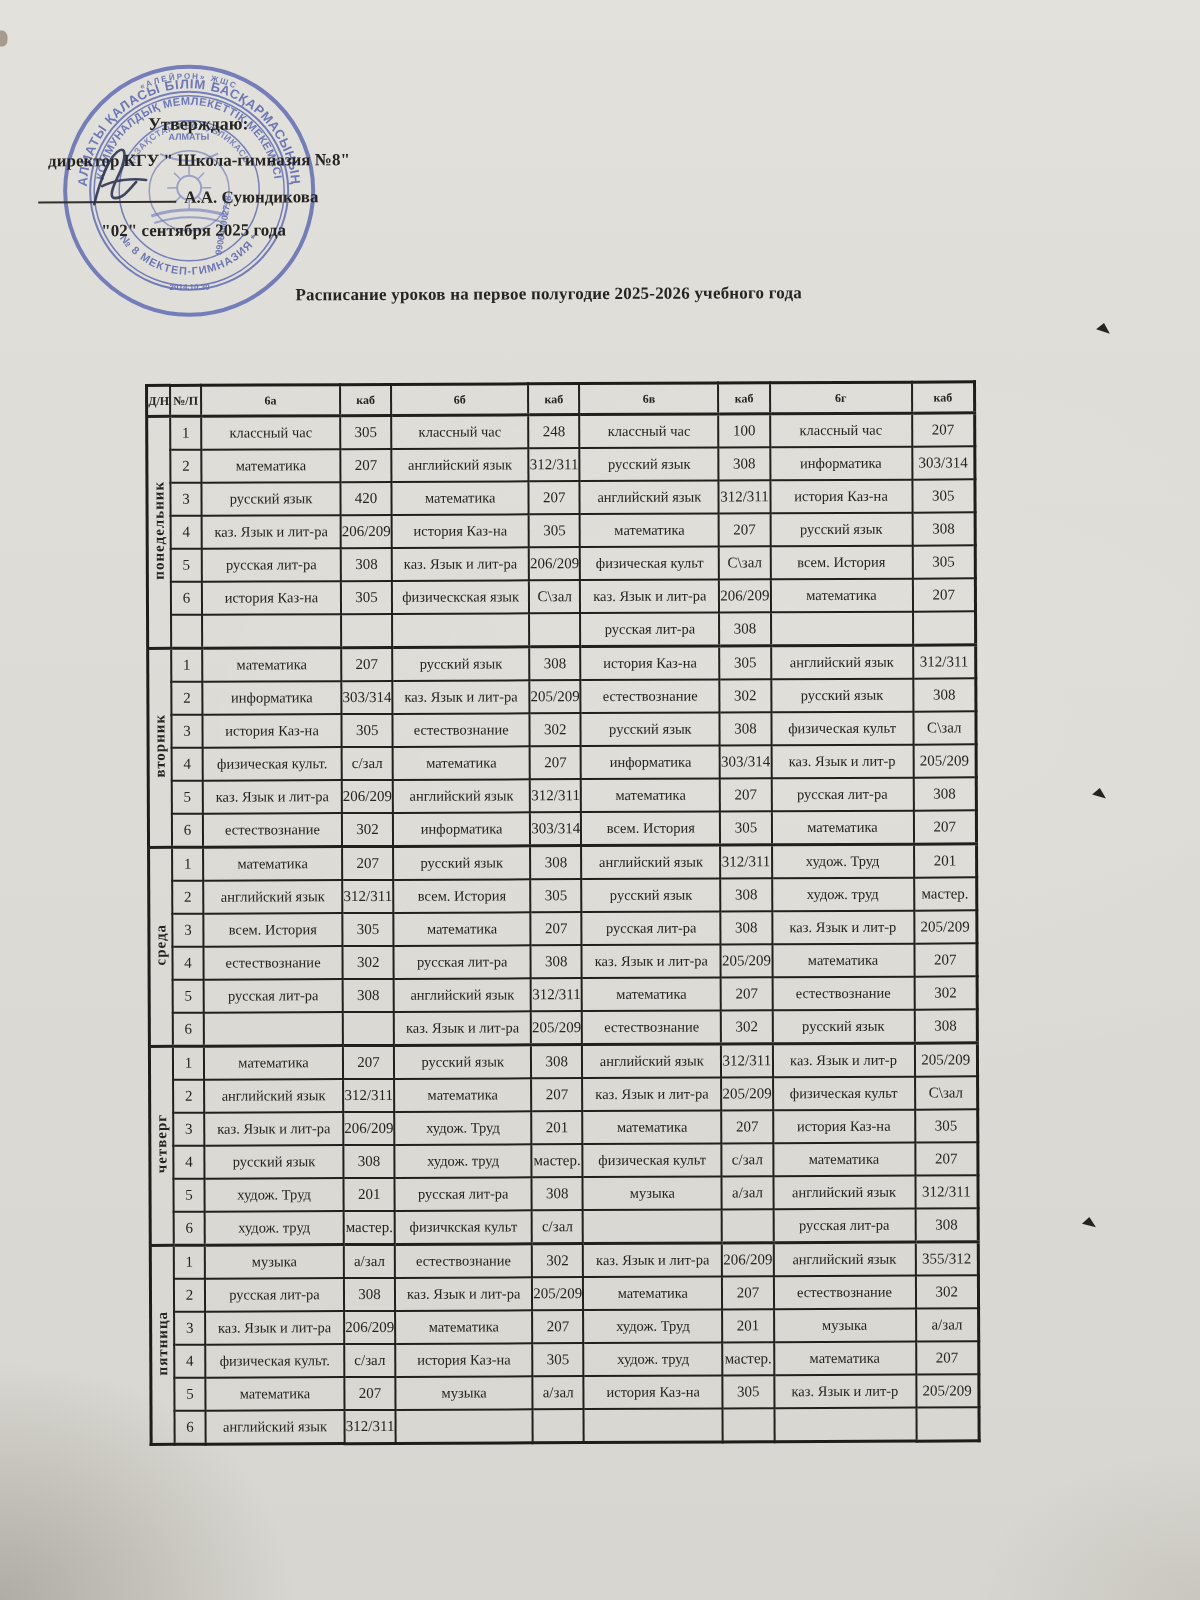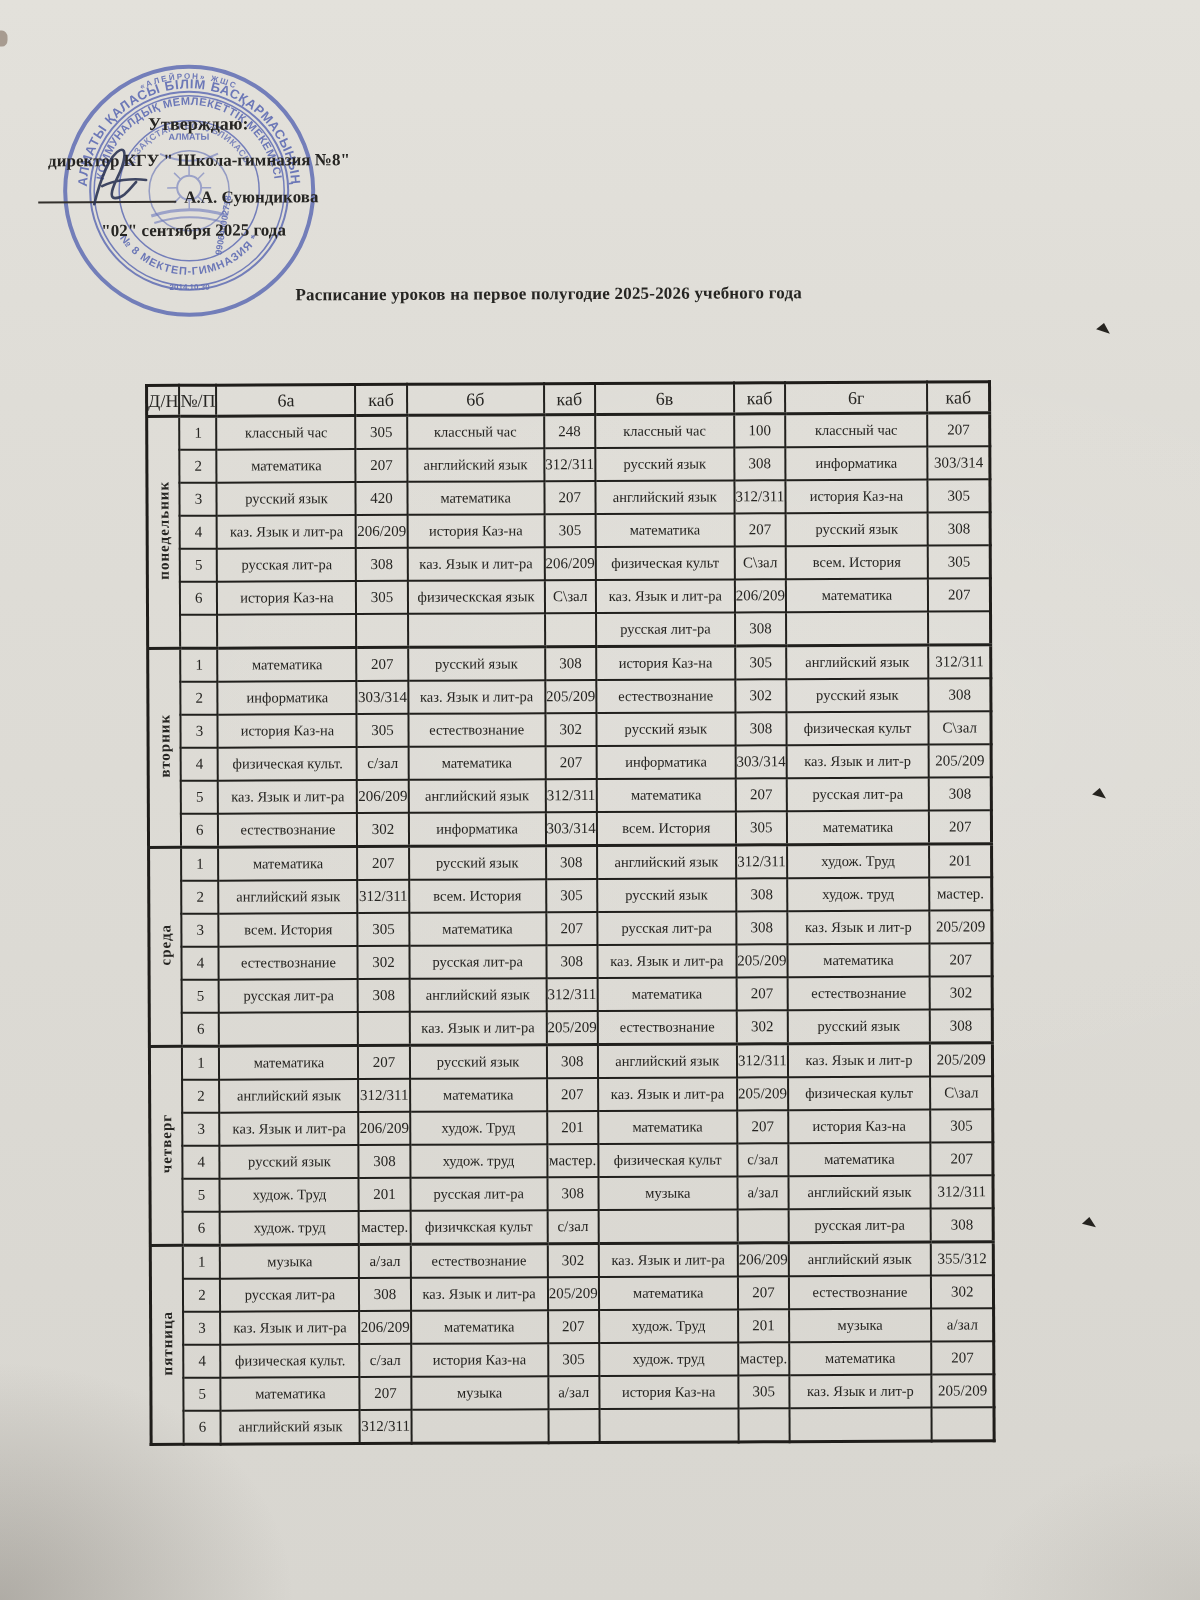--- a/index.html
+++ b/index.html
@@ -24,21 +24,21 @@
   .appr-sig .underline{display:inline-block;width:138px;border-bottom:2px solid #33302c;height:14px;margin-right:8px;}
   .appr-4{left:103px;top:219px;font-size:17px;}
   .signature{position:absolute;left:82px;top:140px;}
   
   .doc-title{position:absolute;left:90px;top:284px;width:920px;text-align:center;font-weight:bold;font-size:17px;letter-spacing:.2px;}
   
   table.sched{position:absolute;left:146px;top:382px;border-collapse:collapse;table-layout:fixed;
     border:3px solid #1f1d1a;font-size:14.5px;}
   table.sched th,table.sched td{border:2px solid #21201d;text-align:center;vertical-align:middle;
     padding:0;white-space:nowrap;overflow:hidden;color:#262522;}
-  table.sched thead th{height:28px;font-size:18px;font-weight:normal;text-align:center;}
+  table.sched thead th{height:28px;font-size:12px;font-weight:bold;text-align:center;}
   table.sched tbody td{height:31px;}
   td.num{font-size:15px;}
   td.cab{font-size:15px;}
   tr.day-first td{border-top-width:3px;}
   td.day-cell{width:21px;}
   td.day-cell .vtext{writing-mode:vertical-rl;transform:rotate(180deg);font-weight:bold;font-size:15px;letter-spacing:1px;display:inline-block;line-height:1;}
   
   .speck{position:absolute;width:0;height:0;border-left:8px solid transparent;border-right:2px solid transparent;border-top:12px solid #16140f;opacity:.92;}
   .speck.s1{left:1100px;top:327px;transform:rotate(-38deg);}
   .speck.s2{left:1094px;top:792px;transform:rotate(-40deg);}

